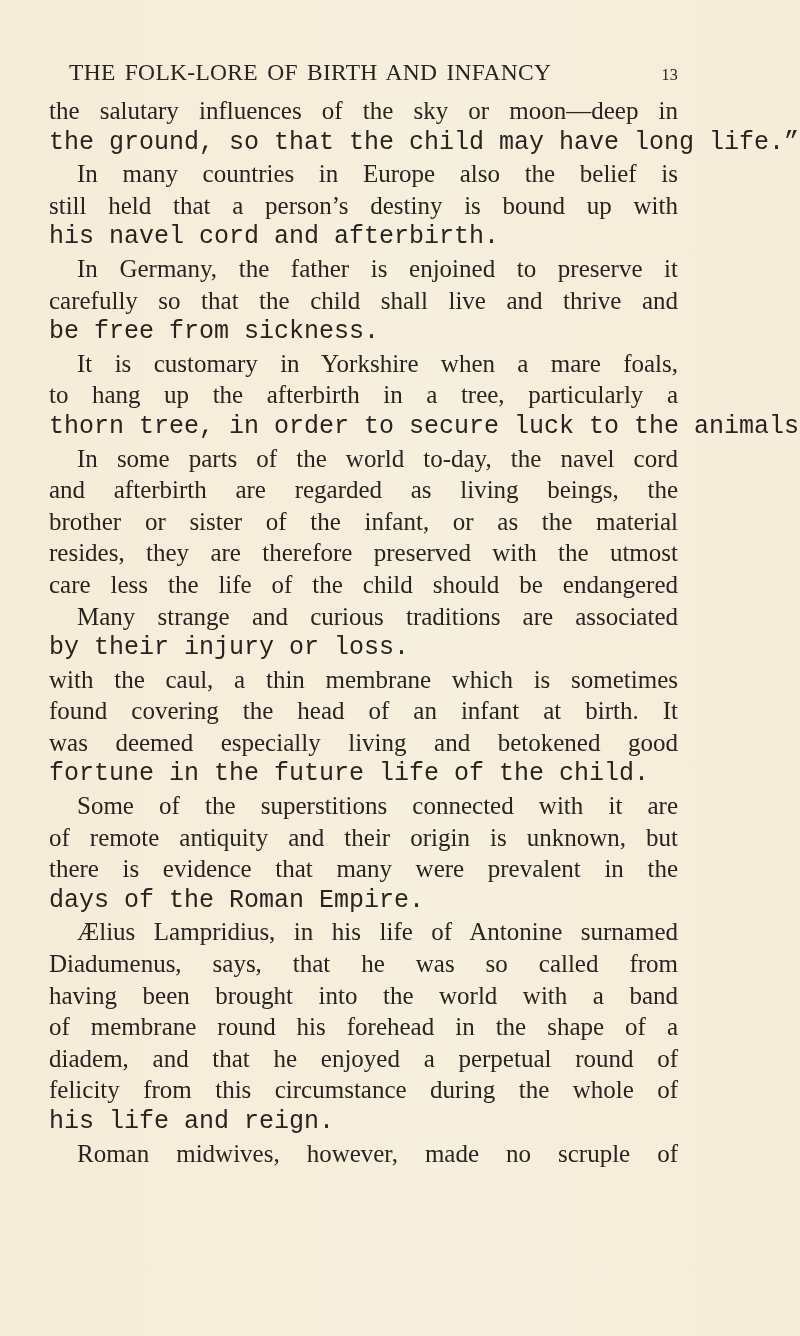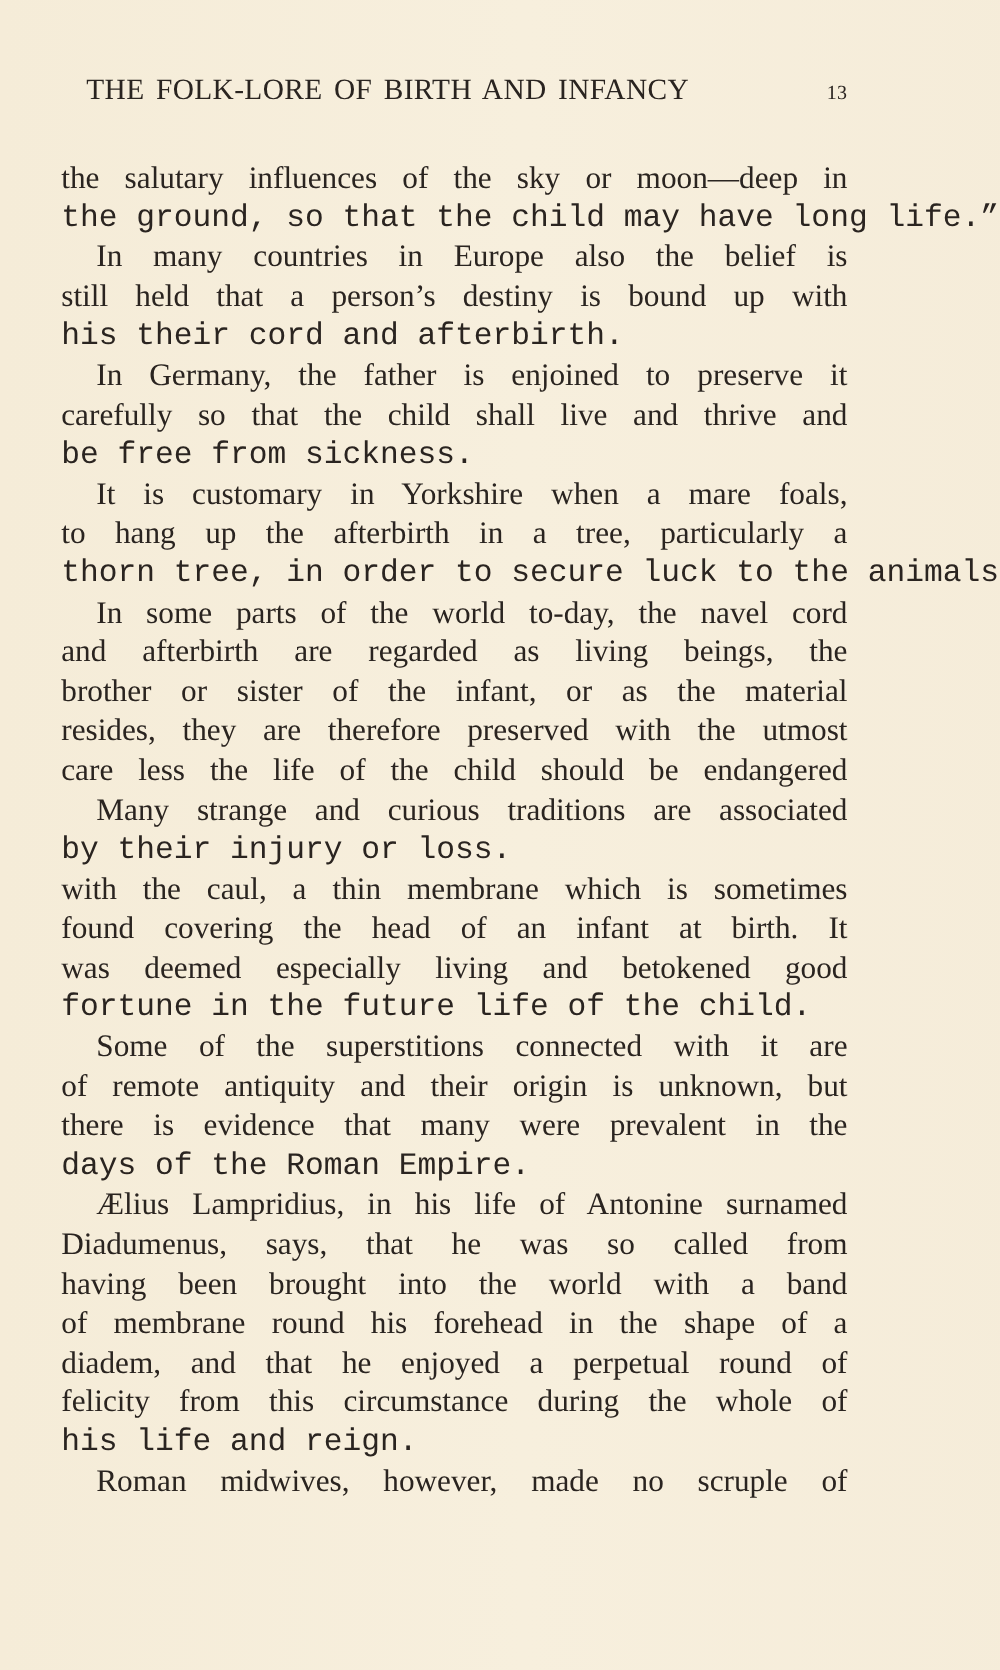--- a/index.html
+++ b/index.html
@@ -39,21 +39,20 @@
     word-spacing: 3px;
   }
   .page-number {
     font-size: 16px;
   }
   .body-text {
     position: absolute;
     left: 49px;
     top: 95px;
     width: 629px;
-    margin-top: 32px;
   }
   .line {
     height: 31.6px;
     line-height: 31.6px;
     font-size: 25px;
     white-space: nowrap;
     text-align: justify;
     text-align-last: justify;
   }
   .line.indent {
@@ -72,21 +71,21 @@
     <span class="running-title">THE FOLK-LORE OF BIRTH AND INFANCY</span>
     <span class="page-number">13</span>
   </div>
 
   <div class="body-text" id="body-text">
 
     <div class="line">the salutary influences of the sky or moon—deep in</div>
     <div class="line last">the ground, so that the child may have long life.”</div>
     <div class="line indent">In many countries in Europe also the belief is</div>
     <div class="line">still held that a person’s destiny is bound up with</div>
-    <div class="line last">his their cord and afterbirth.</div>
+    <div class="line last">his navel cord and afterbirth.</div>
     <div class="line indent">In Germany, the father is enjoined to preserve it</div>
     <div class="line">carefully so that the child shall live and thrive and</div>
     <div class="line last">be free from sickness.</div>
     <div class="line indent">It is customary in Yorkshire when a mare foals,</div>
     <div class="line">to hang up the afterbirth in a tree, particularly a</div>
     <div class="line last">thorn tree, in order to secure luck to the animals.</div>
     <div class="line indent">In some parts of the world to-day, the navel cord</div>
     <div class="line">and afterbirth are regarded as living beings, the</div>
     <div class="line">brother or sister of the infant, or  as the material</div>
     <div class="line">resides, they are therefore preserved with the utmost</div>

